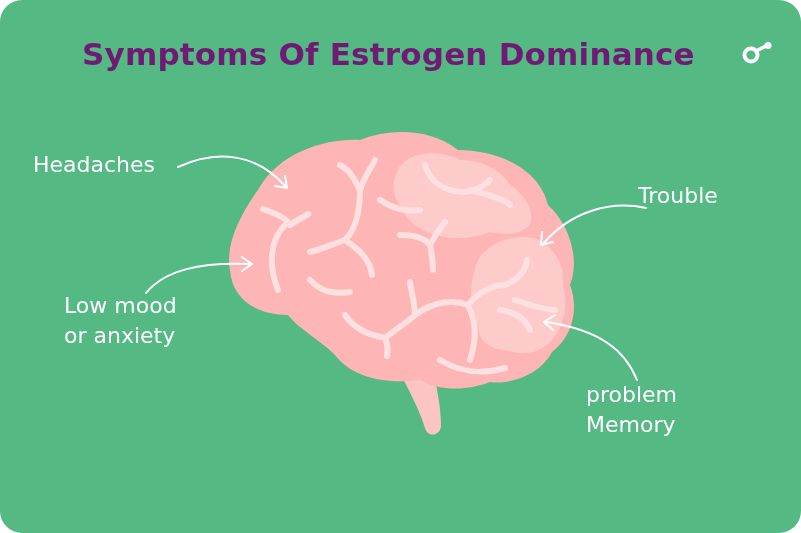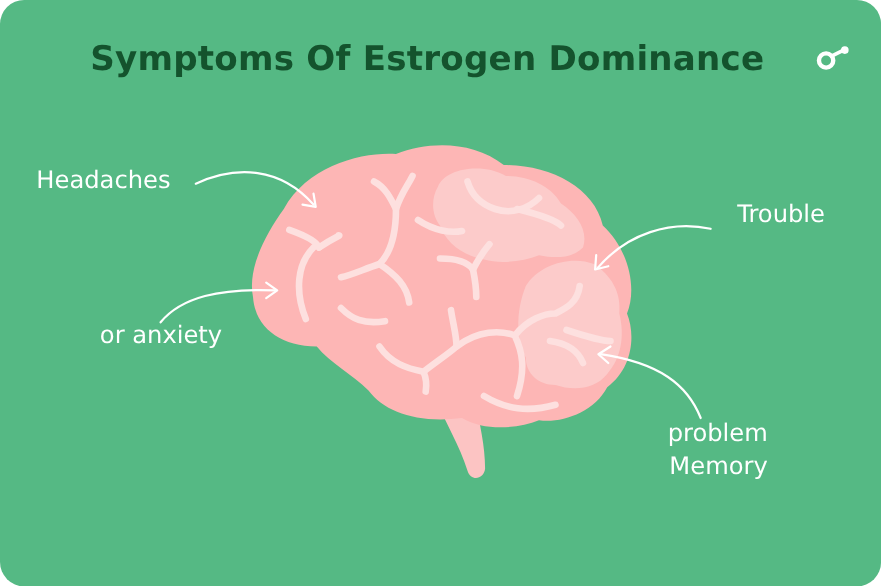--- a/index.html
+++ b/index.html
@@ -3,27 +3,27 @@
 <meta charset="utf-8">
 <style>
   html, body { margin: 0; padding: 0; background: #ffffff; }
   body { width: 801px; height: 533px; overflow: hidden; font-family: "DejaVu Sans", sans-serif; }
   .card {
     position: absolute; left: 0; top: 0; width: 801px; height: 533px;
     background: #55b984; border-radius: 22px; overflow: hidden;
   }
   .title {
     position: absolute; left: 82px; top: 36px; font-size: 31px; font-weight: bold;
-    color: #14532d; letter-spacing: 0.2px; white-space: nowrap;
+    color: #701a75; letter-spacing: 0.2px; white-space: nowrap;
   }
   .logo { position: absolute; left: 740px; top: 40px; width: 36px; height: 28px; }
   .label {
     position: absolute; color: #ffffff; font-size: 22px; line-height: 30px; white-space: nowrap;
   }
-  .label.center { text-align: right; }
+  .label.center { text-align: left; }
   svg.art { position: absolute; left: 0; top: 0; }
 </style>
 </head>
 <body>
 
 <div class="card">
 
   <div class="title">Symptoms Of Estrogen Dominance</div>
 
   <svg class="logo" viewBox="0 0 36 28">
@@ -82,20 +82,21 @@
       <path d="M646 208 C610 200 570 212 543 244"></path>
       <path d="M542 232 L541 245 L553 242"></path>
       <path d="M637 380 C625 350 600 330 546 322"></path>
       <path d="M555 315 L544 322 L553 330"></path>
     </g>
   </svg>
 
   <div class="label" style="left:33px; top:150px;text-align:center;">Headaches</div>
 
   <div class="label center" style="left:64px; top:291px; width:138px;">
+    <div>Low mood</div>
     <div>or anxiety</div>
   </div>
 
   <div class="label center" style="left:638px; top:181px; width:112px;">
     <div>Trouble</div>
   </div>
 
   <div class="label center" style="left:586px; top:380px; width:112px;">
     <div>problem</div>
     <div>Memory</div>

